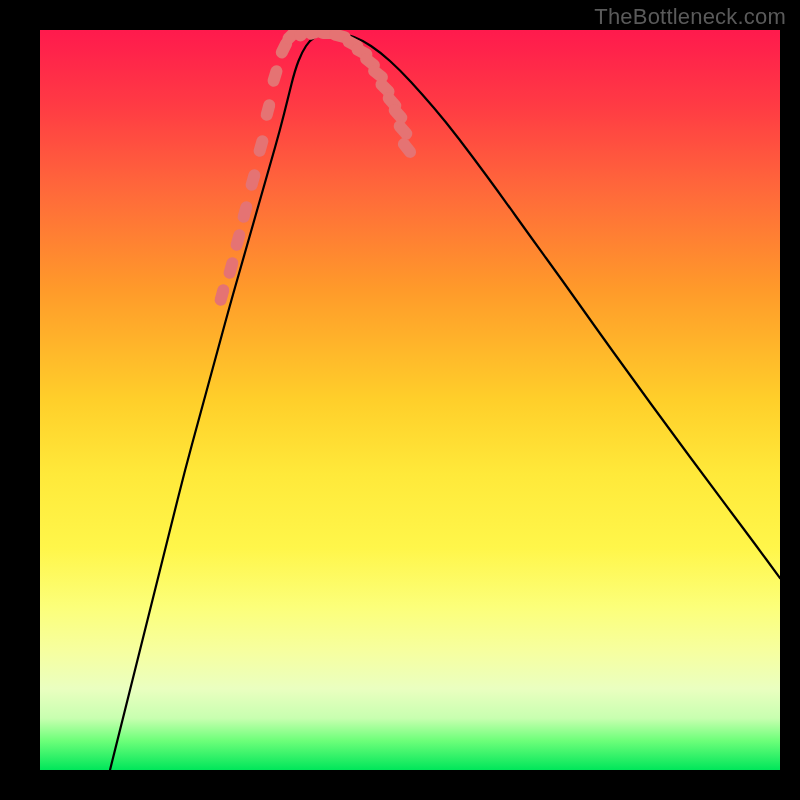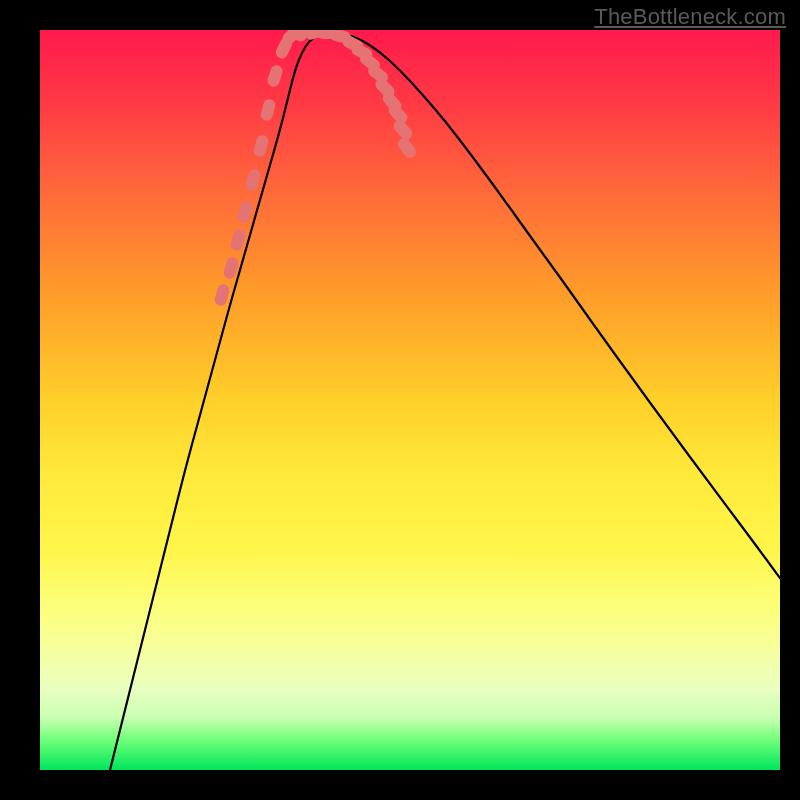--- a/index.html
+++ b/index.html
@@ -18,21 +18,20 @@
     background: #000;
   }
   .watermark {
     position: absolute;
     top: 4px;
     right: 14px;
     color: #5a5a5a;
     font-size: 22px;
     font-weight: 500;
     letter-spacing: 0.2px;
-    text-decoration: underline;
   }
   .plot-frame {
     position: absolute;
     left: 40px;
     top: 30px;
     width: 740px;
     height: 740px;
     
   }
   .gradient {

